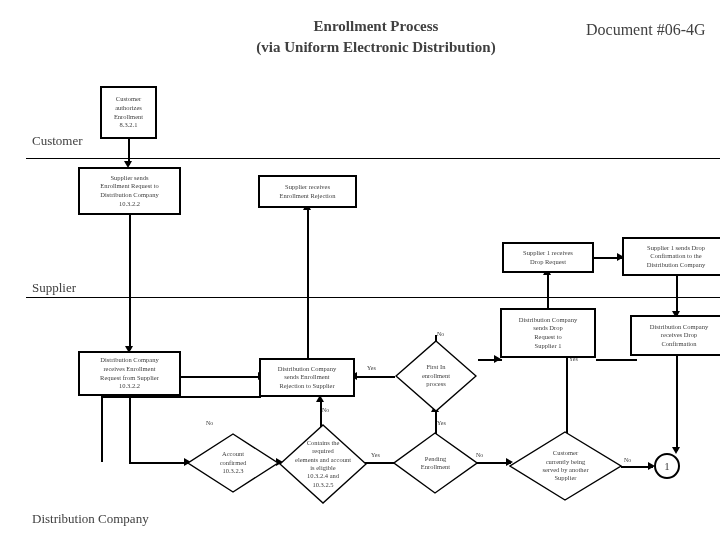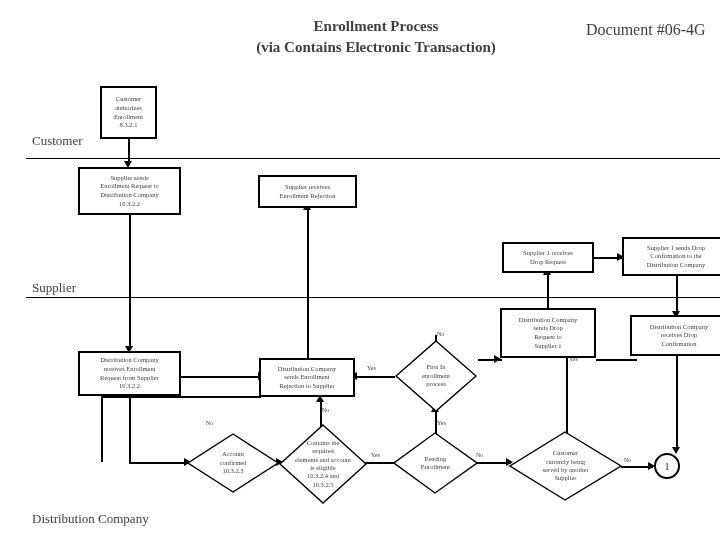--- a/index.html
+++ b/index.html
@@ -151,21 +151,21 @@
     font-size: 9px;
   }
 </style>
 </head>
 <body>
 
 <div id="page">
 
   <div class="title-block">
     <div>Enrollment Process</div>
-    <div>(via Contains Electronic Transaction)</div>
+    <div>(via Uniform Electronic Distribution)</div>
   </div>
   <div class="doc-id">Document #06-4G</div>
 
   <div class="lane-line" style="top:158px;"></div>
   <div class="lane-line" style="top:297px;"></div>
 
   <div class="lane-label" style="left:6px; top:133px;">Customer</div>
   <div class="lane-label" style="left:6px; top:280px;">Supplier</div>
   <div class="lane-label" style="left:6px; top:511px;">Distribution Company</div>
 

